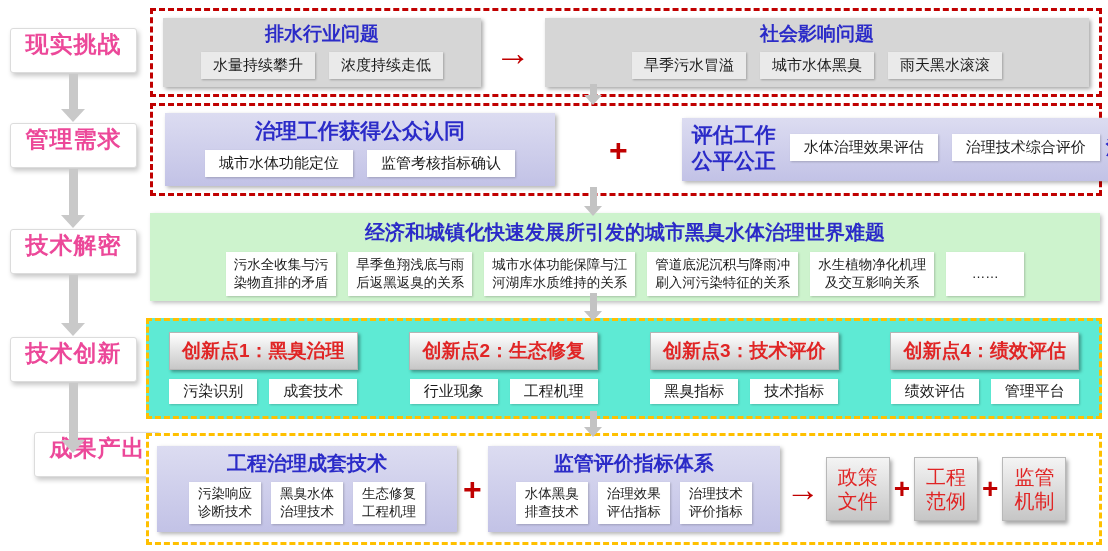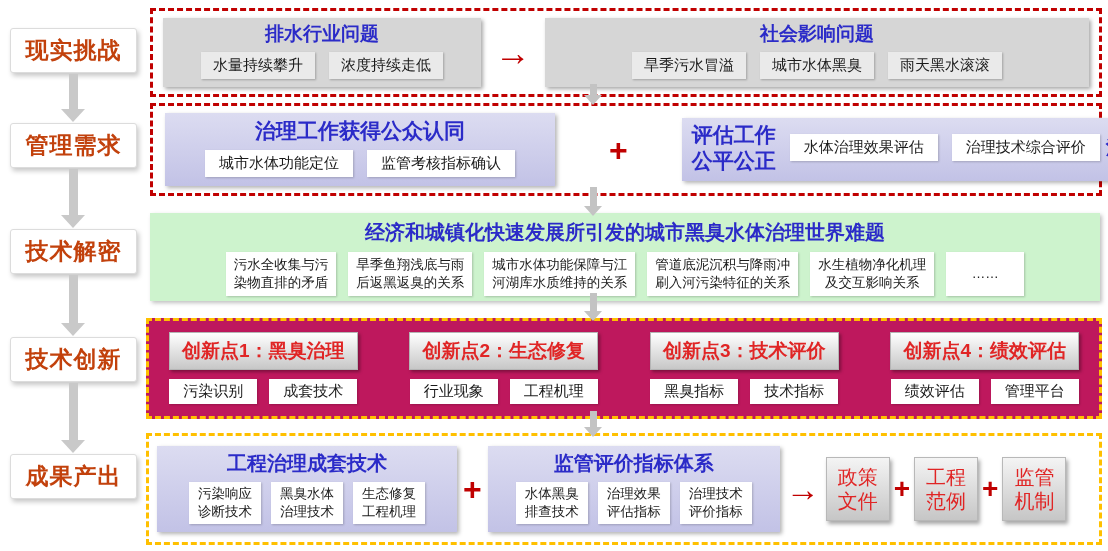--- a/index.html
+++ b/index.html
@@ -6,33 +6,33 @@
   *{box-sizing:border-box;}
   .canvas{
     position:relative;width:1108px;height:551px;background:#ffffff;
     font-family:"Liberation Sans","DejaVu Sans",sans-serif;overflow:hidden;
   }
   
   .stage{
     position:absolute;left:10px;width:127px;height:45px;background:#ffffff;
     border:1px solid #dcdcdc;border-radius:3px;
     box-shadow:2px 3px 5px rgba(0,0,0,.22);
-    display:flex;align-items:center;justify-content:center;
-    font-size:23px;font-weight:bold;color:#c2410c;letter-spacing:1px;
+    display:flex;align-items:flex-start;justify-content:center;
+    font-size:23px;font-weight:bold;color:#ec4899;letter-spacing:1px;
   }
   .varrow{position:absolute;display:flex;flex-direction:column;align-items:center;}
   .varrow .stem{flex:1;width:9px;background:#c9c9c9;}
   .varrow .head{width:0;height:0;border-left:12px solid transparent;border-right:12px solid transparent;border-top:13px solid #c9c9c9;}
   .varrow.small .stem{width:7px;background:#c3c3c3;}
   .varrow.small .head{border-left:9px solid transparent;border-right:9px solid transparent;border-top:10px solid #c3c3c3;}
   
   .row{position:absolute;left:150px;width:952px;}
   .red-dash{border:3px dashed #c00000;gap:44px;}
   .yellow-dash{border:3px dashed #ffc000;}
-  .green-fill{background:#be185d;}
+  .green-fill{background:#5eead4;}
   
   .row1{top:8px;height:89px;display:flex;align-items:center;padding:4px 10px;gap:12px;}
   .gray-panel{background:#d6d6d6;box-shadow:2px 2px 4px rgba(0,0,0,.35);padding:2px 8px 8px;}
   .panel-title{font-size:19px;font-weight:bold;color:#2b2bc8;text-align:center;margin:1px 0 5px;}
   .items{display:flex;justify-content:center;gap:14px;}
   .sub-gray{background:#eaeaea;box-shadow:1px 1px 2px rgba(0,0,0,.25);font-size:15px;color:#1a1a1a;padding:4px 12px;white-space:nowrap;}
   .harrow{color:#c00000;font-size:36px;font-weight:bold;line-height:1;margin:0 2px;flex:0 0 auto;}
   
   .row2{top:103px;height:93px;display:flex;align-items:center;padding:4px 12px;}
   .lav-panel{background:linear-gradient(#dcdcf1,#c2c2e6);box-shadow:2px 2px 4px rgba(0,0,0,.3);padding:3px 10px 9px;}
@@ -75,21 +75,21 @@
     </div>
   <div class="stage" style="top:123px;">
       <span>管理需求</span>
     </div>
   <div class="stage" style="top:229px;">
       <span>技术解密</span>
     </div>
   <div class="stage" style="top:337px;">
       <span>技术创新</span>
     </div>
-  <div class="stage" style="top:454px;">
+  <div class="stage" style="top:432px;margin-left:24px;">
       <span>成果产出</span>
     </div>
 
   <div class="varrow" style="left:61px;top:74px;height:48px;">
       <i class="stem"></i>
       <i class="head"></i>
     </div>
   <div class="varrow" style="left:61px;top:169px;height:59px;">
       <i class="stem"></i>
       <i class="head"></i>

